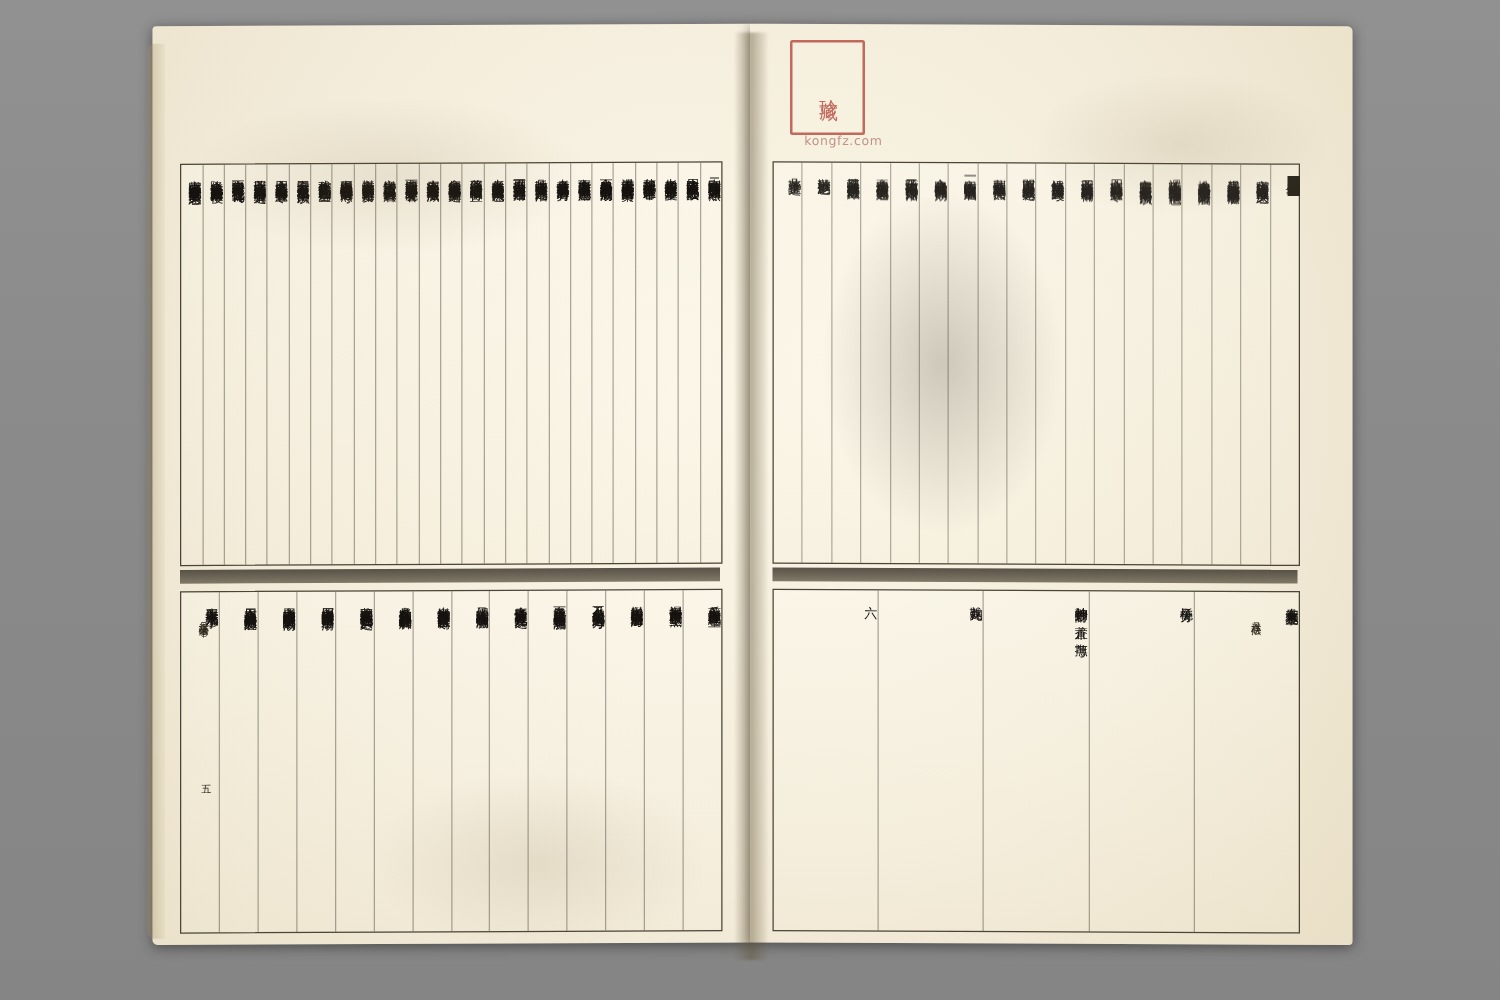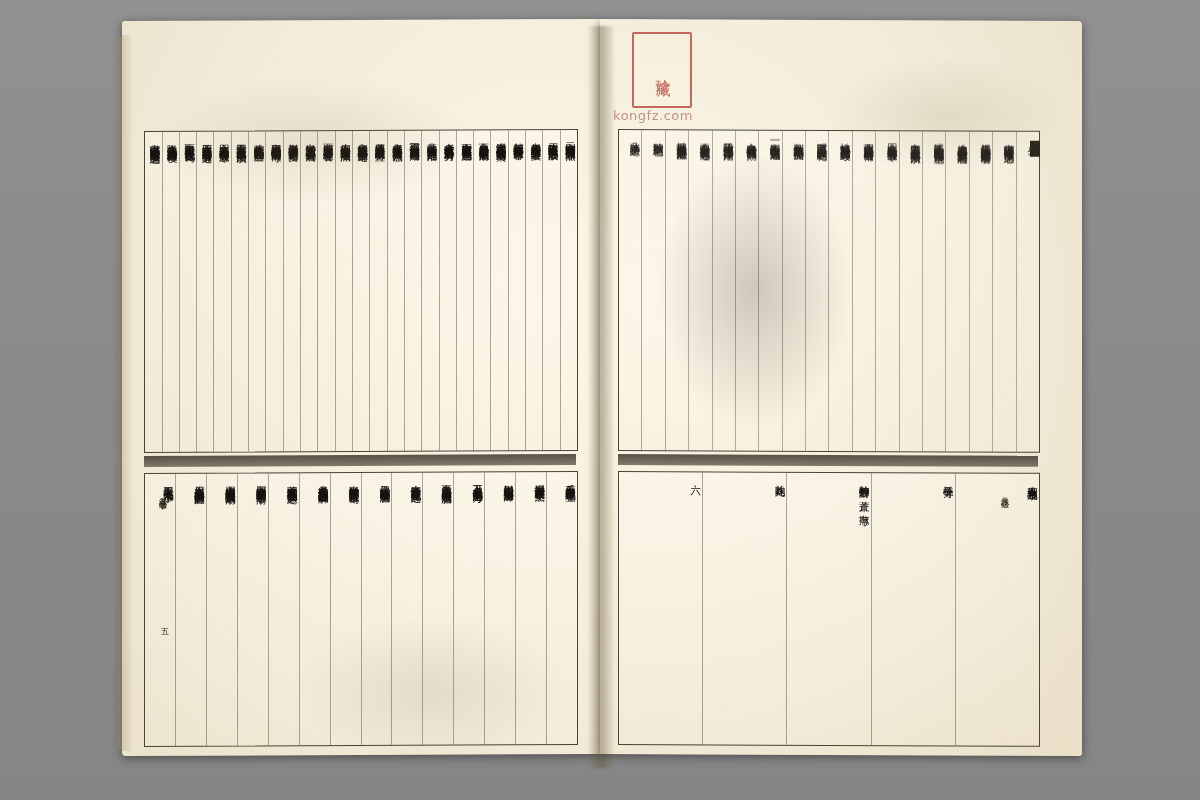--- a/index.html
+++ b/index.html
@@ -85,22 +85,22 @@
   .seal{
     position:absolute;left:510px;top:12px;width:56px;height:72px;
     border:2px solid #b4443a;border-radius:2px;
     color:#b4443a;opacity:.78;
     display:flex;align-items:center;justify-content:center;
     writing-mode:vertical-rl;text-orientation:upright;
     font-size:15px;line-height:1.05;letter-spacing:2px;
     background:rgba(255,255,255,.04);
   }
   .watermark{
-    position:absolute;left:488px;top:88px;width:86px;text-align:center;
-    font-size:13px;color:rgba(150,70,60,.55);letter-spacing:.5px;
+    position:absolute;left:498px;top:88px;width:86px;text-align:right;
+    font-size:10px;color:rgba(150,70,60,.55);letter-spacing:.5px;
   }
 
   
   .corner{
     position:absolute;font-size:8px;color:#2a2519;
     writing-mode:vertical-rl;text-orientation:upright;letter-spacing:1px;
   }
   .blackmark{position:absolute;background:#2c281e;}
 </style>
 </head>

